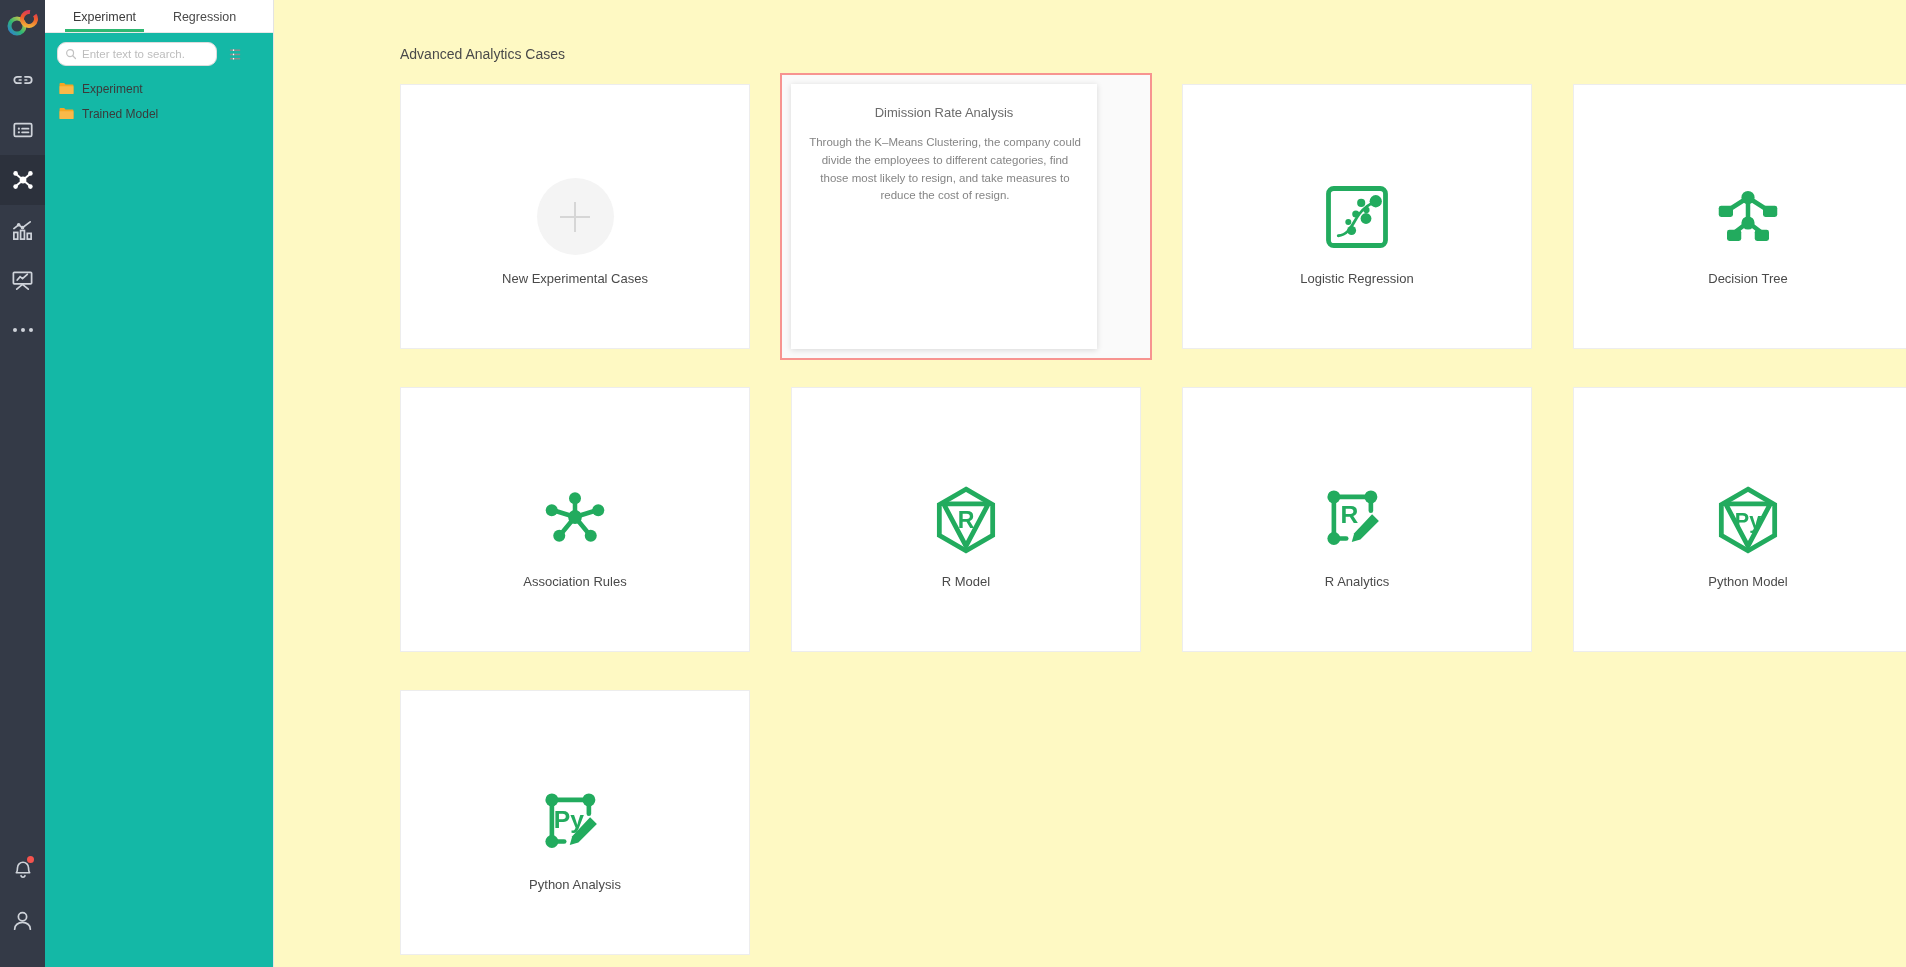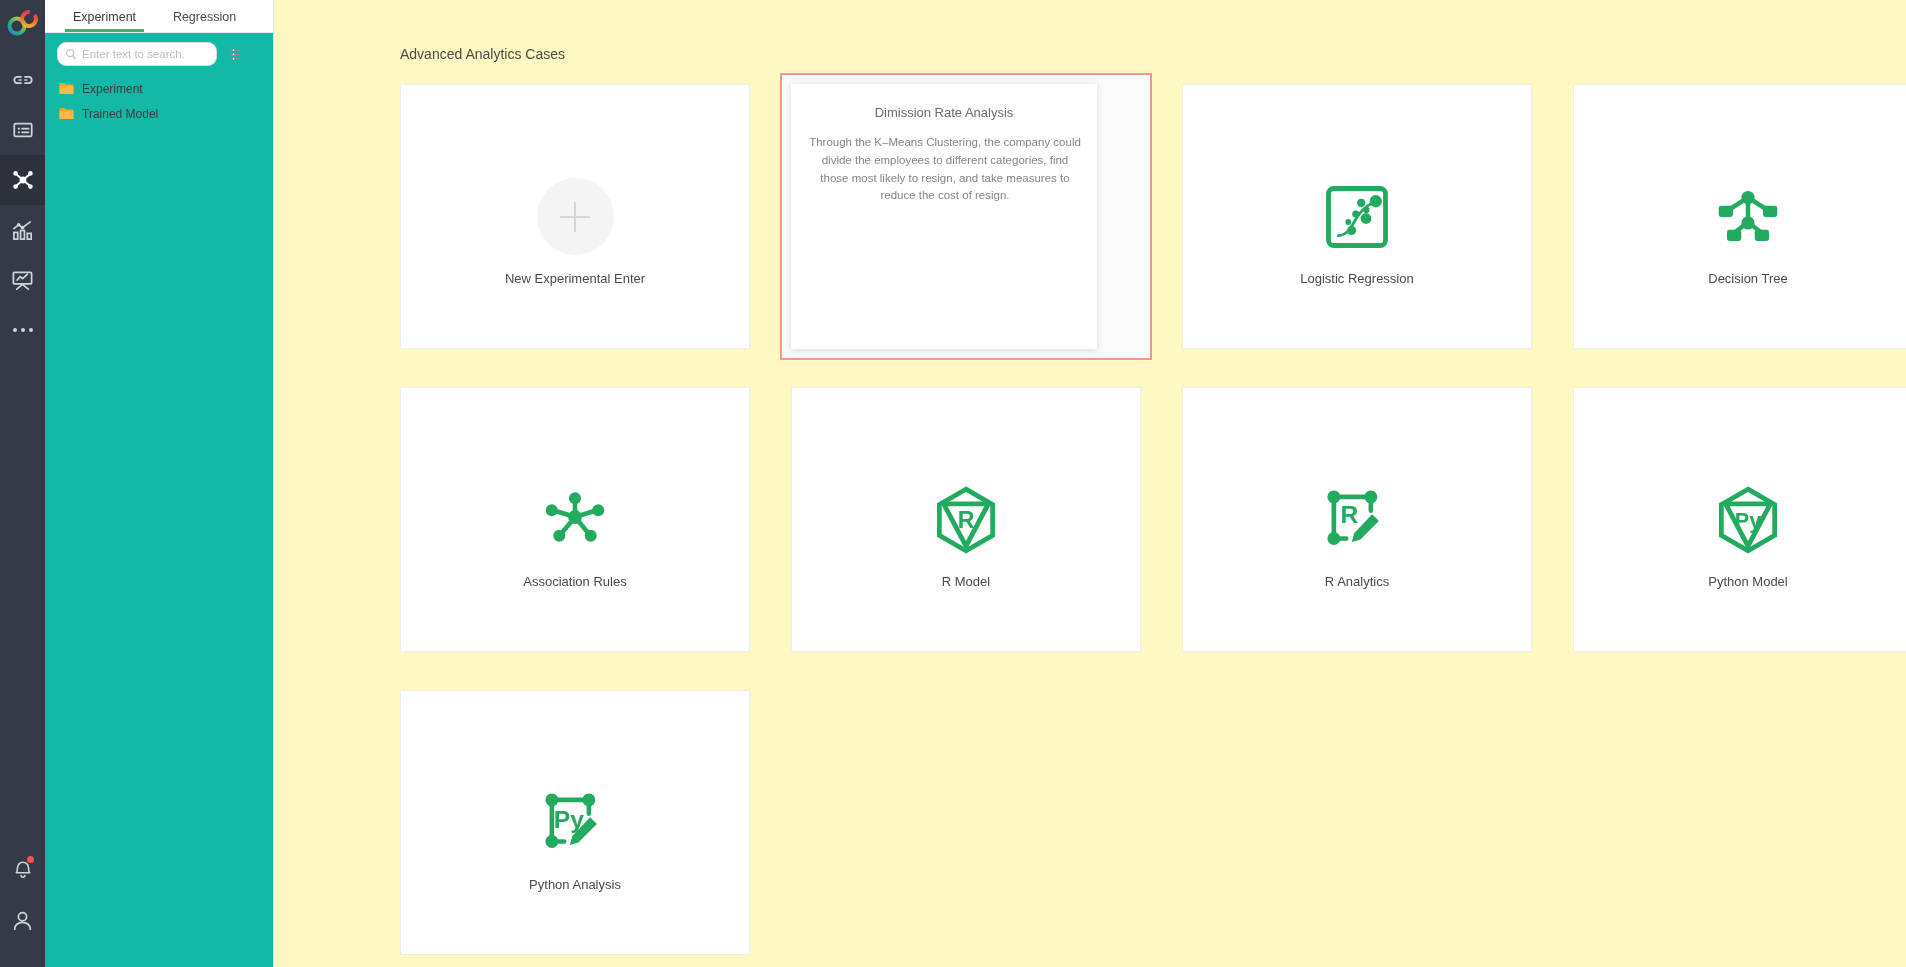--- a/index.html
+++ b/index.html
@@ -337,21 +337,21 @@
   <div class="main">
 
     <div class="page-title">Advanced Analytics Cases</div>
 
     <div class="grid">
 
       <div class="card">
         <div class="card-icon">
           <div class="plus-circle"></div>
         </div>
-        <div class="card-label">New Experimental Enter</div>
+        <div class="card-label">New Experimental Cases</div>
       </div>
 
       <div class="card-wrap-highlight">
         <div class="card-highlight">
           <div class="case-title">Dimission Rate Analysis</div>
           <div class="case-desc">Through the K–Means Clustering, the company could divide the employees to different categories, find those most likely to resign, and take measures to reduce the cost of resign.</div>
         </div>
       </div>
 
       <div class="card">

